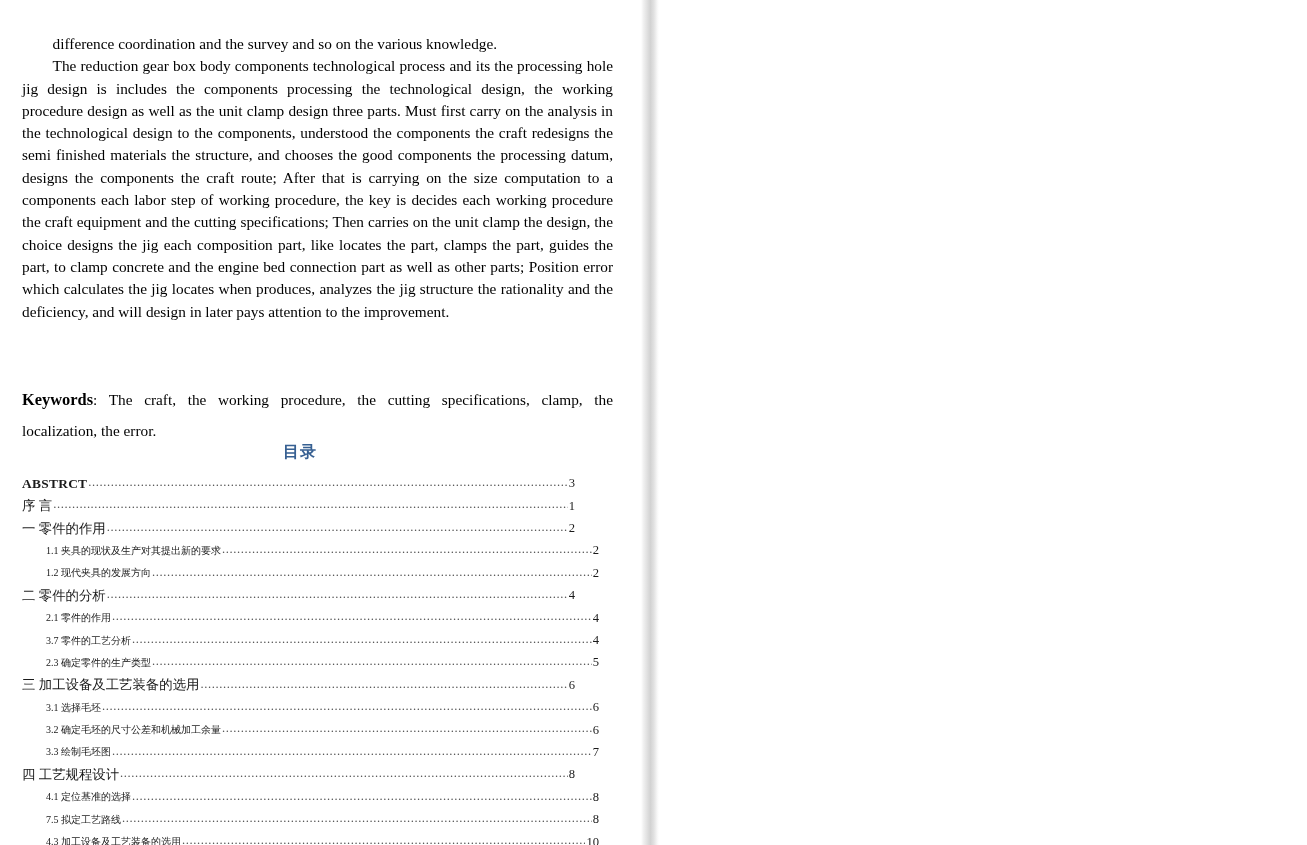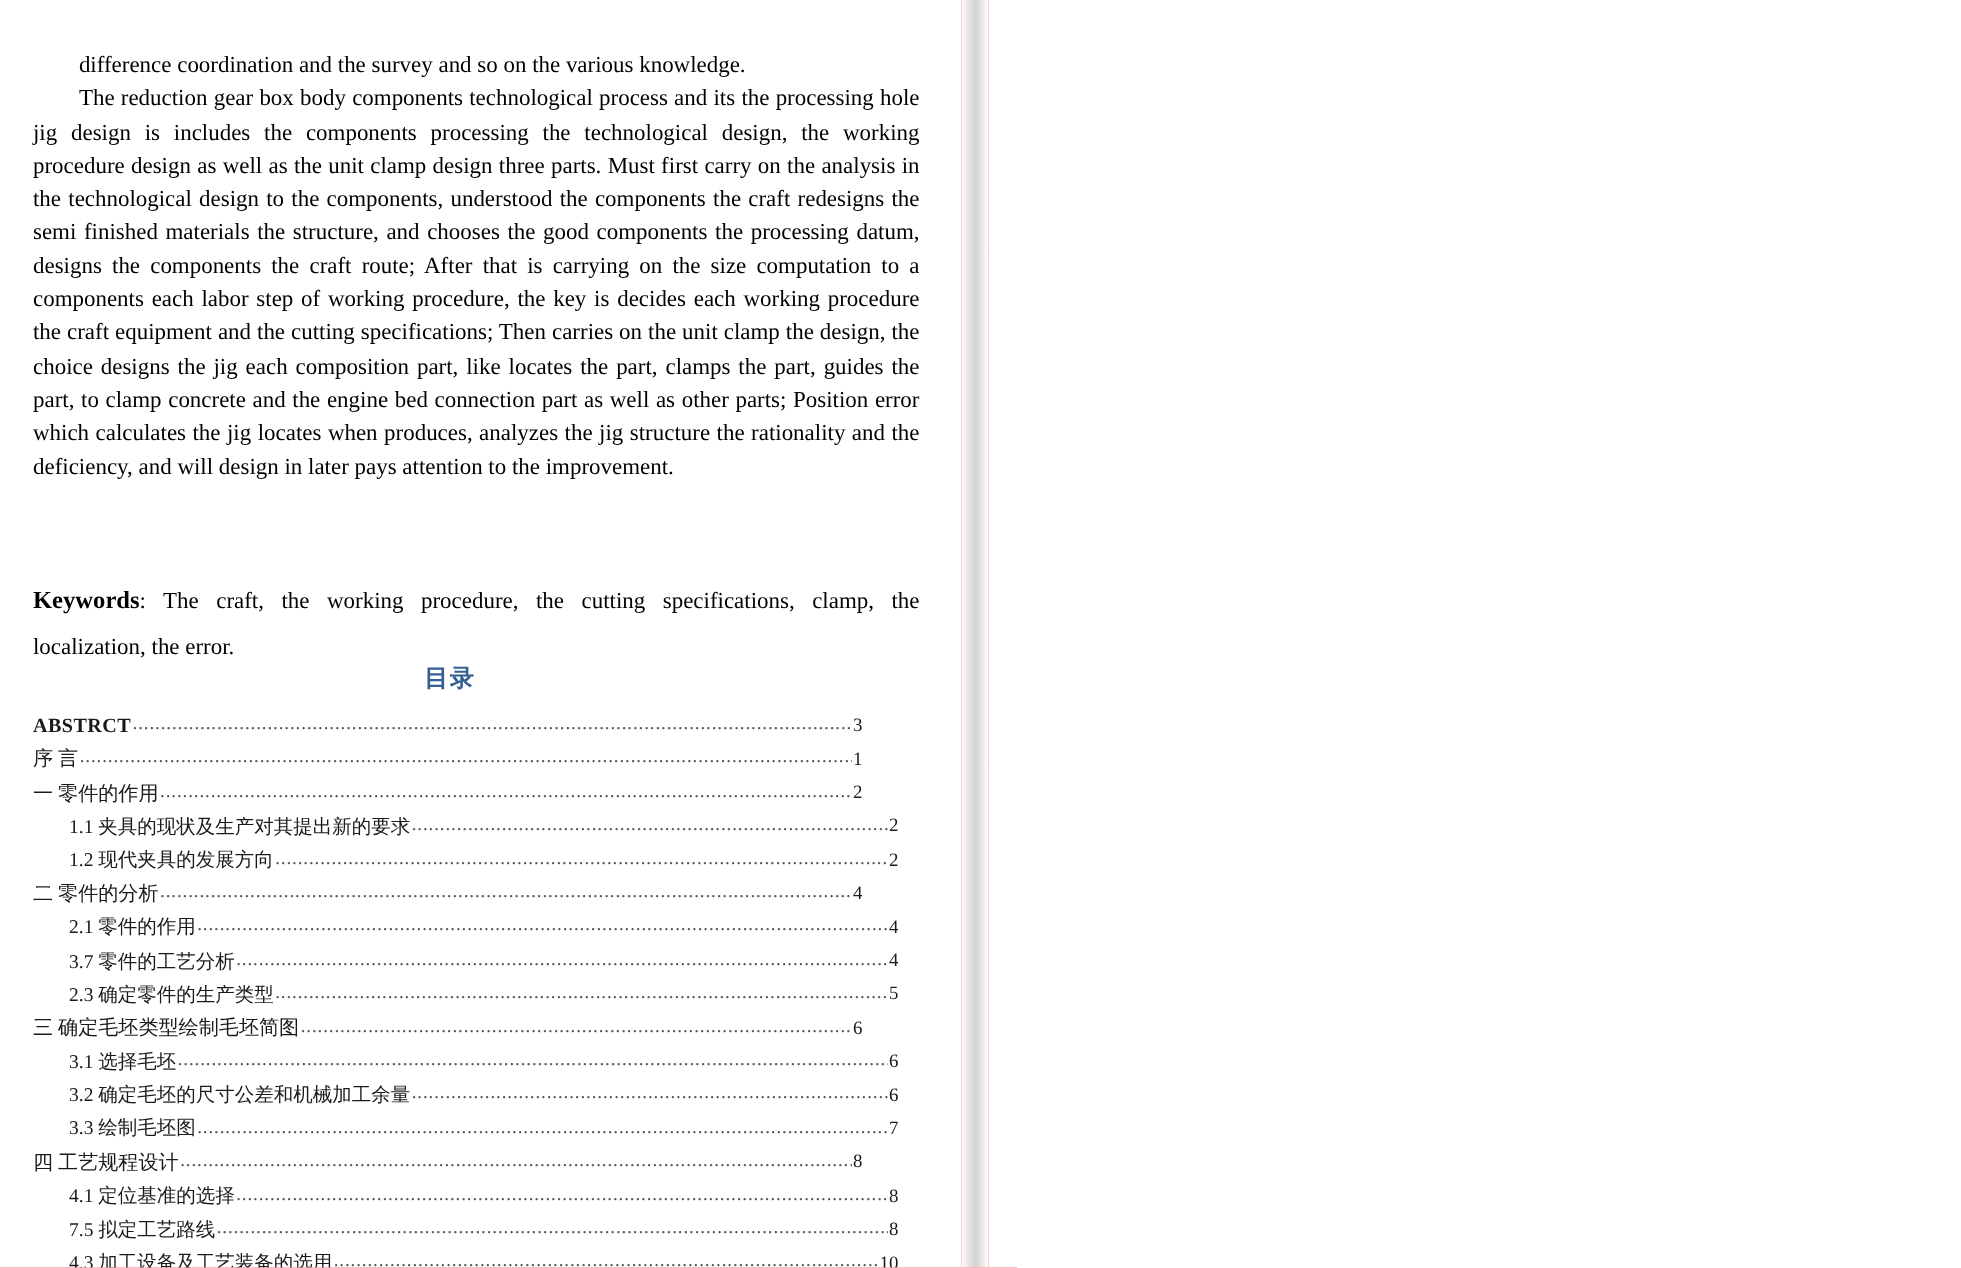--- a/index.html
+++ b/index.html
@@ -12,21 +12,21 @@
     height: 845px;
     overflow: hidden;
     font-family: "Liberation Serif", "DejaVu Serif", serif;
     color: #000000;
   }
 
   #page {
     position: relative;
     width: 1307px;
     height: 845px;
-    background: #ef4444;
+    background: #d946ef;
   }
 
   
   .gutter {
     position: absolute;
     top: 0;
     left: 641px;
     width: 18px;
     height: 845px;
     background: linear-gradient(to right,
@@ -153,21 +153,21 @@
     flex: 0 0 auto;
     text-align: right;
   }
 
   
   .lvl-abs .label { font-weight: bold; font-size: 13.4px; letter-spacing: 0.3px; }
   .lvl-abs { height: 23px; }
 
   .lvl-0 .label { font-size: 13.4px; }
   .lvl-1 { padding-left: 24px; }
-  .lvl-1 .label { font-size: 13px; }
+  .lvl-1 .label { font-size: 10px; }
 </style>
 </head>
 <body>
 
 <div id="page">
 
   <div class="page-left">
 
     <div class="abstract">
       <p class="body first-line">difference coordination and the survey and so on the various knowledge.</p>
@@ -221,21 +221,21 @@
           <span class="label">3.7 零件的工艺分析</span>
           <span class="leader"></span>
           <span class="pageno">4</span>
         </div>
         <div class="toc-row lvl-1">
           <span class="label">2.3 确定零件的生产类型</span>
           <span class="leader"></span>
           <span class="pageno">5</span>
         </div>
         <div class="toc-row lvl-0">
-          <span class="label">三 确定毛坯类型绘制毛坯简图</span>
+          <span class="label">三 加工设备及工艺装备的选用</span>
           <span class="leader"></span>
           <span class="pageno">6</span>
         </div>
         <div class="toc-row lvl-1">
           <span class="label">3.1 选择毛坯</span>
           <span class="leader"></span>
           <span class="pageno">6</span>
         </div>
         <div class="toc-row lvl-1">
           <span class="label">3.2 确定毛坯的尺寸公差和机械加工余量</span>

